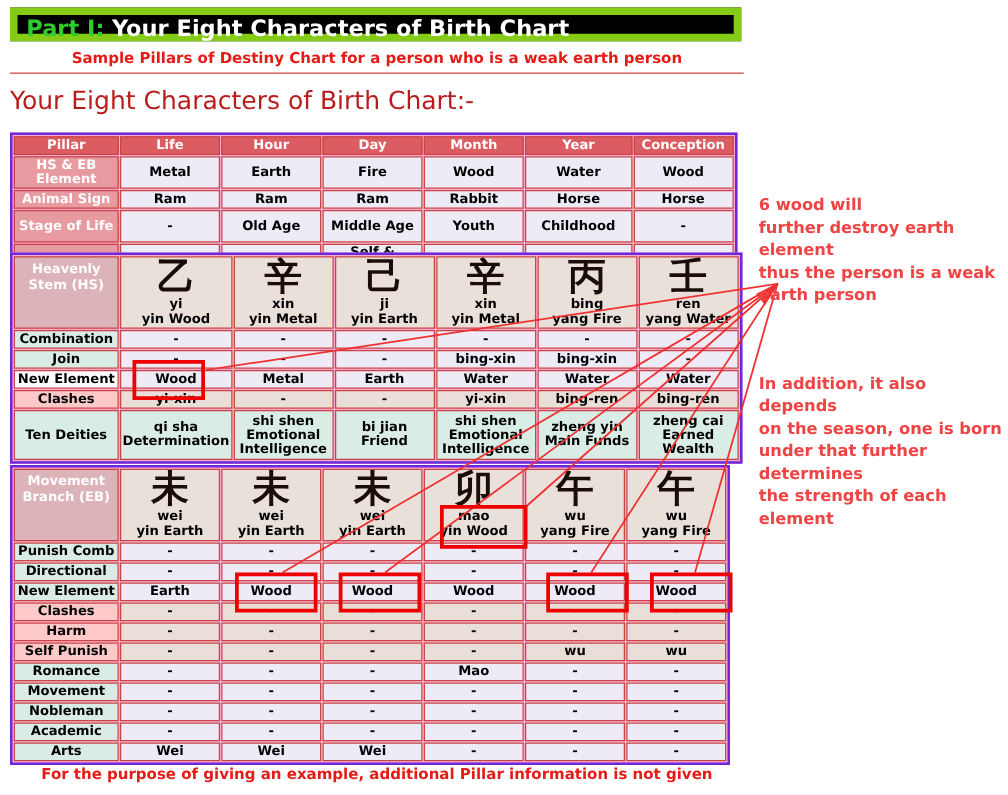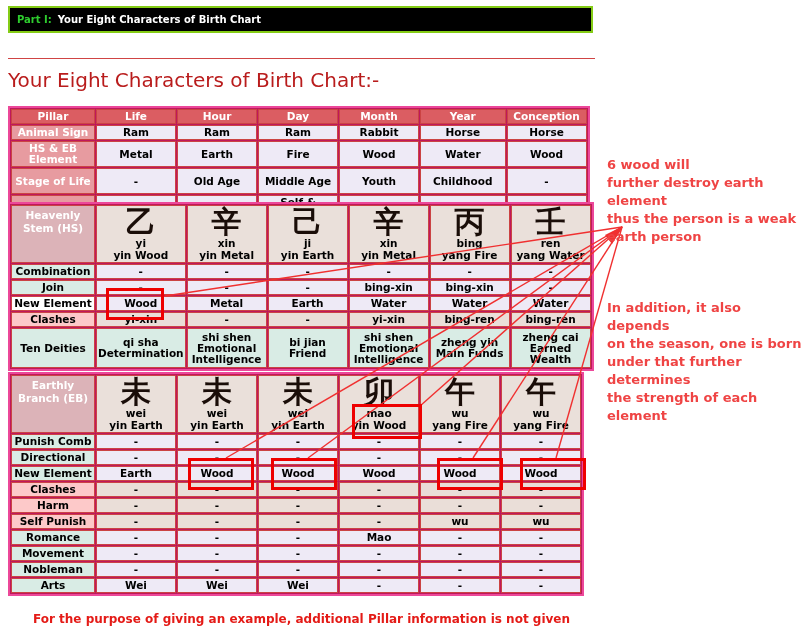--- a/index.html
+++ b/index.html
@@ -2,35 +2,35 @@
 <html><head>
 <meta charset="utf-8">
 <style>
   * { margin:0; padding:0; box-sizing:border-box; }
   html,body { background:#ffffff; }
   #canvas { position:relative; width:806px; height:636px; background:#ffffff;
             font-family:"DejaVu Sans","Liberation Sans",sans-serif; overflow:hidden; }
 
   
   .part-bar { position:absolute; left:8px; top:6px; width:585px; height:27px;
-              background:#000000; border:2px solid #84cc16; color:#ffffff;
-              font-size:10px; font-weight:bold; line-height:23px; padding-left:7px;
+              background:#000000; border:6px solid #84cc16; color:#ffffff;
+              font-size:18px; font-weight:bold; line-height:23px; padding-left:7px;
               white-space:nowrap; }
   .part-label { color:#2ecc2e; margin-right:6px; }
 
   .subtitle { position:absolute; left:8px; top:39px; width:587px; text-align:center;
               color:#e41b17; font-size:12px; font-weight:bold; }
   .red-rule { position:absolute; left:8px; top:58px; width:587px; height:0;
               border-top:1px solid #d04444; }
   .section-heading { position:absolute; left:8px; top:68px; color:#b91c1c;
               font-size:20px; font-weight:normal; }
 
   
   table.bz { position:absolute; left:8px; border-collapse:separate; border-spacing:1px;
-             border:2px solid #ec4899; background:#be185d; table-layout:fixed; }
+             border:2px solid #6d28d9; background:#f9a8d4; table-layout:fixed; }
   table.bz td { border:1px solid #cb4343; text-align:center; vertical-align:middle;
                 font-size:10.5px; font-weight:bold; color:#000; line-height:11px;
                 padding:1px 1px; overflow:hidden; }
   #pillar-table { top:106px; }
   #hs-table     { top:202px; }
   #eb-table     { top:372px; }
 
   .hd     { background:#db5d62; color:#ffffff !important; font-weight:bold; }
   .plbl   { background:#e79ba0; color:#ffffff !important; }
   .biglbl { background:#dcb3b8; color:#ffffff !important; vertical-align:top !important;
@@ -64,53 +64,54 @@
 </style>
 </head>
 <body>
 
 <div id="canvas">
 
   <div class="part-bar">
     <span class="part-label">Part I:</span><span>Your Eight Characters of Birth Chart</span>
   </div>
 
+  <div class="subtitle">Sample Pillars of Destiny Chart for a person who is a weak earth person</div>
   <div class="red-rule"></div>
   <div class="section-heading">Your Eight Characters of Birth Chart:-</div>
 
   <table class="bz" id="pillar-table">
     <tbody>
         <tr>
           <td class="hd" style="height: 13px; width: 84px;">Pillar</td>
           <td class="hd" style="height: 13px; width: 80px;">Life</td>
           <td class="hd" style="height: 13px; width: 80px;">Hour</td>
           <td class="hd" style="height: 13px; width: 80px;">Day</td>
           <td class="hd" style="height: 13px; width: 80px;">Month</td>
           <td class="hd" style="height: 13px; width: 80px;">Year</td>
           <td class="hd" style="height: 13px; width: 80px;">Conception</td>
         </tr>
         <tr>
+          <td class="plbl" style="height: 26px;">HS &amp; EB Element</td>
+          <td class="d-lav">Metal</td>
+          <td class="d-lav">Earth</td>
+          <td class="d-lav">Fire</td>
+          <td class="d-lav">Wood</td>
+          <td class="d-lav">Water</td>
+          <td class="d-lav">Wood</td>
+        </tr>
+        <tr>
           <td class="plbl" style="height: 12px;">Animal Sign</td>
           <td class="d-lav">Ram</td>
           <td class="d-lav">Ram</td>
           <td class="d-lav">Ram</td>
           <td class="d-lav">Rabbit</td>
           <td class="d-lav">Horse</td>
           <td class="d-lav">Horse</td>
         </tr>
         <tr>
-          <td class="plbl" style="height: 26px;">HS &amp; EB Element</td>
-          <td class="d-lav">Metal</td>
-          <td class="d-lav">Earth</td>
-          <td class="d-lav">Fire</td>
-          <td class="d-lav">Wood</td>
-          <td class="d-lav">Water</td>
-          <td class="d-lav">Wood</td>
-        </tr>
-        <tr>
           <td class="plbl" style="height: 26px;">Stage of Life</td>
           <td class="d-lav">-</td>
           <td class="d-lav">Old Age</td>
           <td class="d-lav">Middle Age</td>
           <td class="d-lav">Youth</td>
           <td class="d-lav">Childhood</td>
           <td class="d-lav">-</td>
         </tr>
         <tr>
           <td class="plbl" style="height: 12px;">Family</td>
@@ -221,21 +222,21 @@
             <div>zheng cai</div>
             <div>Earned Wealth</div>
           </td>
         </tr>
       </tbody>
   </table>
 
   <table class="bz" id="eb-table">
     <tbody>
         <tr>
-          <td class="biglbl" style="height: 58px; width: 84px;">Earthly Branch (EB)</td>
+          <td class="biglbl" style="height: 58px; width: 84px;">Movement Branch (EB)</td>
           <td class="charcell" style="height: 58px; width: 80px;">
             <div class="zi">未</div>
             <div class="pin">wei</div>
             <div class="ele">yin Earth</div>
           </td>
           <td class="charcell" style="height: 58px; width: 80px;">
             <div class="zi">未</div>
             <div class="pin">wei</div>
             <div class="ele">yin Earth</div>
           </td>
@@ -327,20 +328,29 @@
           <td class="c-cyan" style="height: 10px;">Movement</td>
           <td class="d-lav">-</td>
           <td class="d-lav">-</td>
           <td class="d-lav">-</td>
           <td class="d-lav">-</td>
           <td class="d-lav">-</td>
           <td class="d-lav">-</td>
         </tr>
         <tr>
           <td class="c-cyan" style="height: 10px;">Nobleman</td>
+          <td class="d-lav">-</td>
+          <td class="d-lav">-</td>
+          <td class="d-lav">-</td>
+          <td class="d-lav">-</td>
+          <td class="d-lav">-</td>
+          <td class="d-lav">-</td>
+        </tr>
+        <tr>
+          <td class="c-cyan" style="height: 10px;">Academic</td>
           <td class="d-lav">-</td>
           <td class="d-lav">-</td>
           <td class="d-lav">-</td>
           <td class="d-lav">-</td>
           <td class="d-lav">-</td>
           <td class="d-lav">-</td>
         </tr>
         <tr>
           <td class="c-cyan" style="height: 10px;">Arts</td>
           <td class="d-lav">Wei</td>

